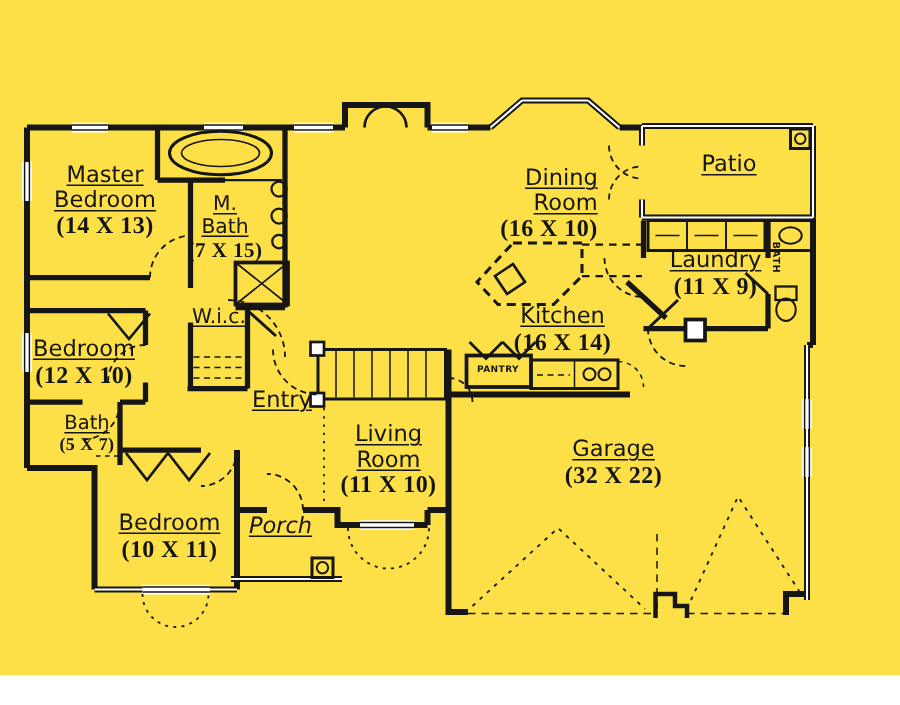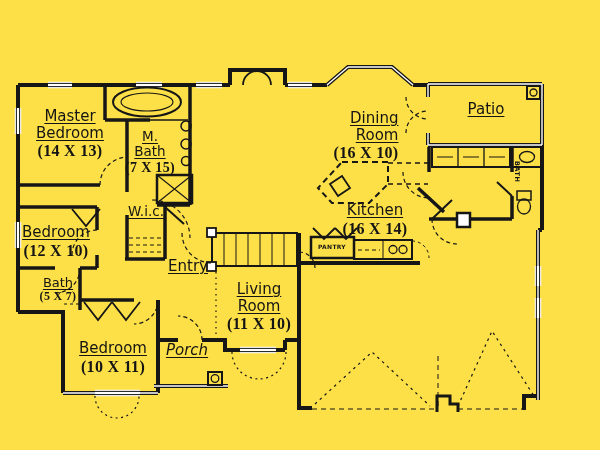--- a/index.html
+++ b/index.html
@@ -151,20 +151,24 @@
   <span class="nm">W.i.c.</span>
 </div>
 <div class="lbl" style="left:366px;top:110px;text-align:right;">
   <span class="nm">Dining</span>
   <span class="nm">Room</span>
   <span class="dm">(16 X 10)</span>
 </div>
 <div class="lbl" style="left:486px;top:101px;">
   <span class="nm">Patio</span>
 </div>
+<div class="lbl" style="left:477px;top:165px;">
+  <span class="nm">Laundry</span>
+  <span class="dm">(11 X 9)</span>
+</div>
 <div class="lbl" style="left:375px;top:202px;">
   <span class="nm">Kitchen</span>
   <span class="dm">(16 X 14)</span>
 </div>
 <div class="lbl" style="left:56px;top:224px;">
   <span class="nm">Bedroom</span>
   <span class="dm">(12 X 10)</span>
 </div>
 <div class="lbl sm" style="left:58px;top:276px;">
   <span class="nm">Bath</span>
@@ -178,15 +182,19 @@
   <span class="nm">Room</span>
   <span class="dm">(11 X 10)</span>
 </div>
 <div class="lbl" style="left:113px;top:340px;">
   <span class="nm">Bedroom</span>
   <span class="dm">(10 X 11)</span>
 </div>
 <div class="lbl" style="left:187px;top:342px;font-style:italic;">
   <span class="nm">Porch</span>
 </div>
+<div class="lbl" style="left:409px;top:291px;">
+  <span class="nm">Garage</span>
+  <span class="dm">(32 X 22)</span>
+</div>
 <div class="tiny" id="pantry-lbl" style="left:332px;top:243px;">PANTRY</div>
 <div class="tiny" id="hallbath-lbl" style="left:521px;top:161px;">BATH</div>
 </div>
 
 </body></html>

